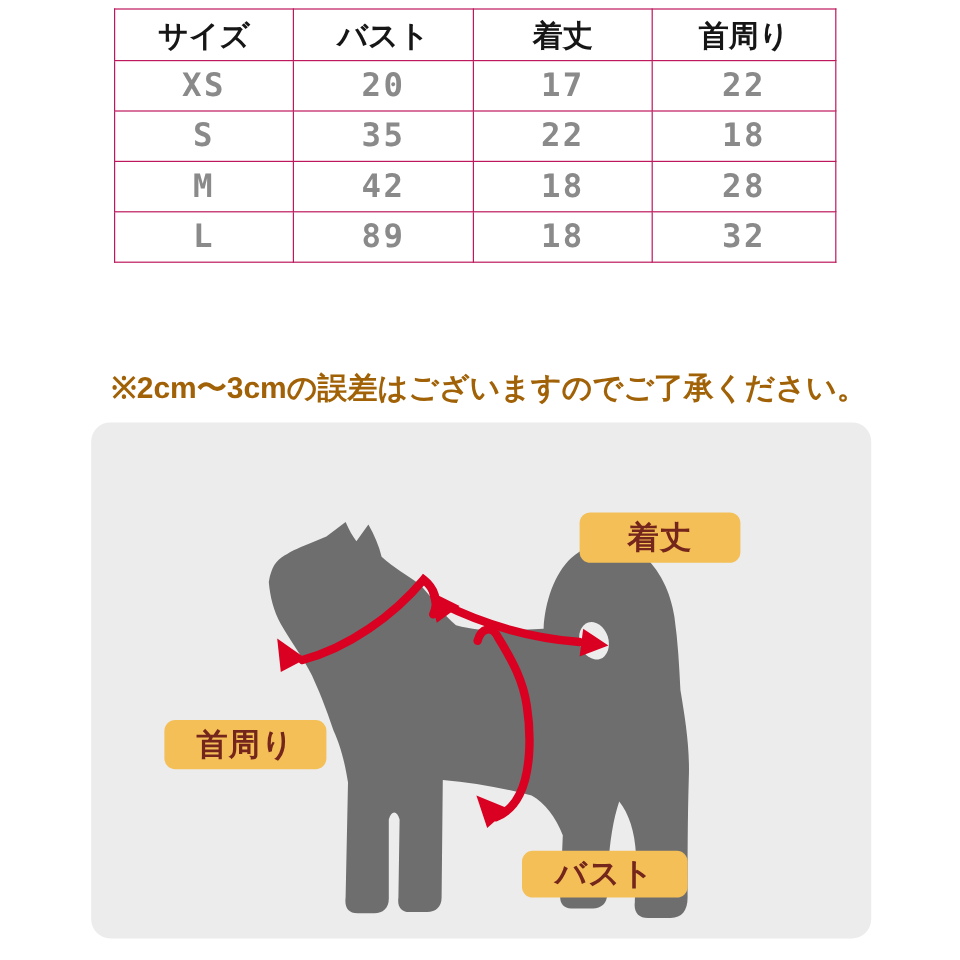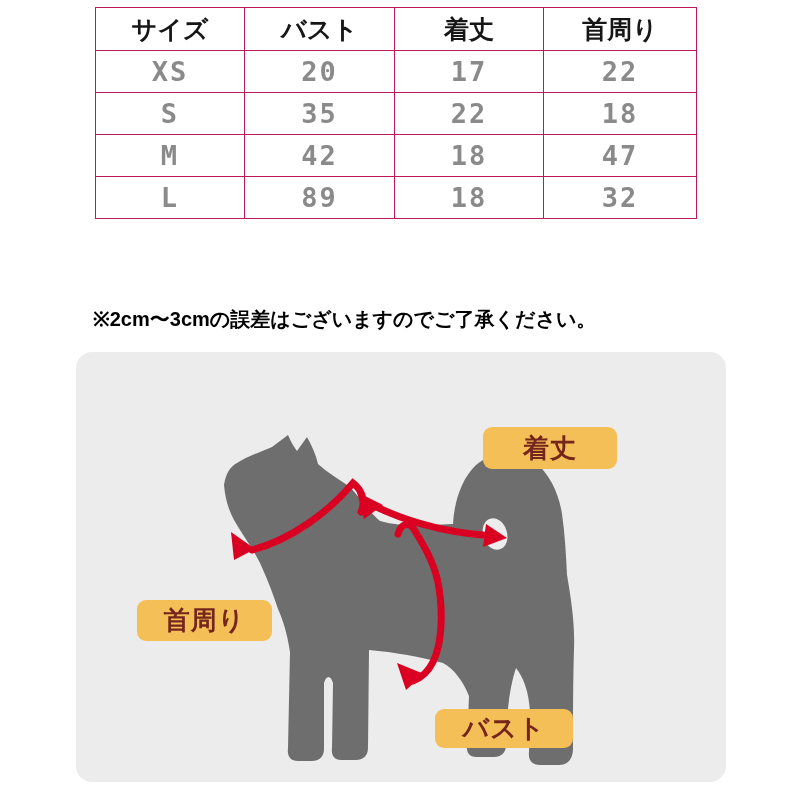--- a/index.html
+++ b/index.html
@@ -27,21 +27,21 @@
     height:42px;font-size:25px;font-weight:bold;color:#161616;
     font-family:"Liberation Sans", sans-serif;
   }
   table.size-table td{
     height:41px;font-size:27px;font-weight:bold;color:#8a8a8a;
     font-family:"DejaVu Sans Mono", monospace;letter-spacing:2px;
   }
   
   .note{
     position:absolute;left:93px;top:305px;width:640px;
-    font-size:20px;font-weight:bold;color:#000000;letter-spacing:0px;
+    font-size:25px;font-weight:bold;color:#a16207;letter-spacing:0px;
     white-space:nowrap;
   }
   
   .panel{
     position:absolute;left:76px;top:352px;width:650px;height:430px;
     background:var(--panel-bg);border-radius:16px;
   }
   .panel svg{position:absolute;left:0;top:0;}
   .measure-label{
     position:absolute;background:var(--label-bg);color:var(--label-text);
@@ -79,21 +79,21 @@
   <tr>
     <td>S</td>
     <td>35</td>
     <td>22</td>
     <td>18</td>
   </tr>
   <tr>
     <td>M</td>
     <td>42</td>
     <td>18</td>
-    <td>47</td>
+    <td>28</td>
   </tr>
   <tr>
     <td>L</td>
     <td>89</td>
     <td>18</td>
     <td>32</td>
   </tr>
 </tbody>
   </table>
 

